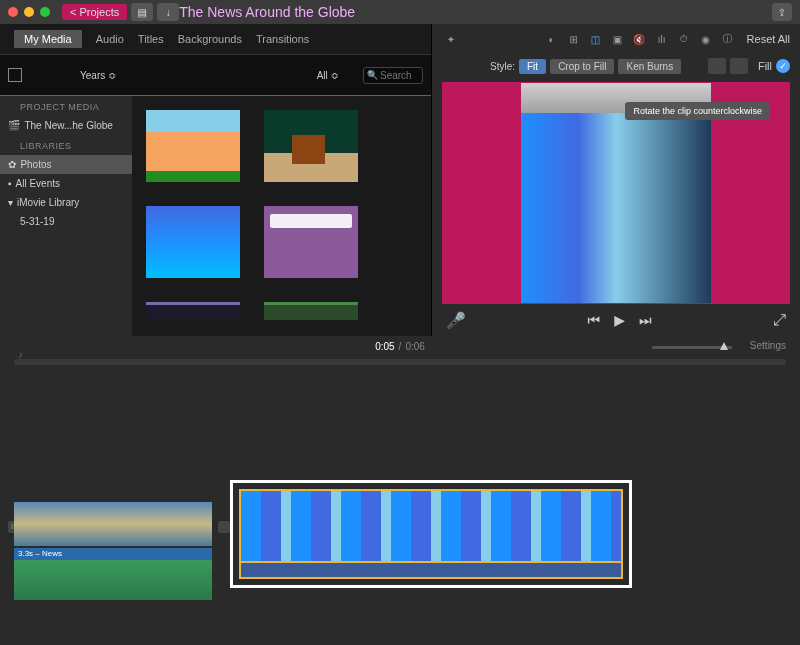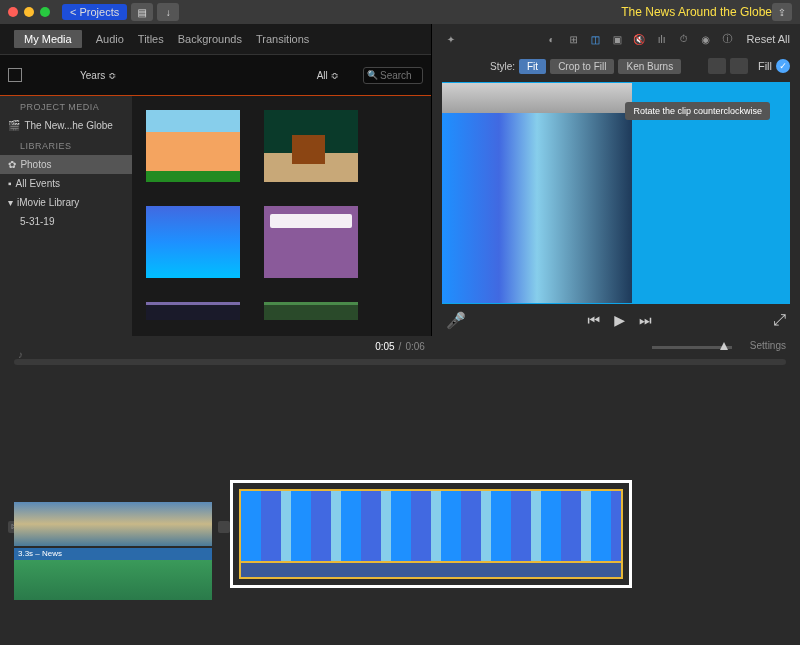--- a/index.html
+++ b/index.html
@@ -1,23 +1,23 @@
 <!DOCTYPE html>
 <html><head>
 <meta charset="utf-8">
 <style>
 * { margin:0; padding:0; box-sizing:border-box; font-family:-apple-system,Helvetica,Arial,sans-serif; }
 body { width:800px; height:645px; background:#2a2a2a; color:#ccc; overflow:hidden; position:relative; }
 .titlebar { height:24px; background:#3a3a3a; display:flex; align-items:center; padding:0 8px; }
 .traffic { display:flex; gap:6px; }
 .dot { width:10px; height:10px; border-radius:50%; }
 .red{background:#ff5f57;} .yellow{background:#ffbd2e;} .green{background:#28c940;}
-.btn-proj { margin-left:12px; background:#1d4ed8; border:0; color:#ddd; font-size:11px; padding:2px 8px; border-radius:3px;text-align:right; }
+.btn-proj { margin-left:12px; background:#be185d; border:0; color:#ddd; font-size:11px; padding:2px 8px; border-radius:3px;text-align:right; }
 .tool-sm { width:22px; height:18px; background:#555; border-radius:3px; margin-left:4px; display:flex; align-items:center; justify-content:center; font-size:10px; color:#ddd; }
-.title { flex:1; text-align:right; font-size:12px; color:#fde047; }
+.title { flex:1; text-align:left; font-size:14px; color:#f0abfc; }
 .share-icon { width:20px; height:18px; background:#555; border-radius:3px; display:flex; align-items:center; justify-content:center; font-size:10px; }
 .upper { height:312px; display:flex; background:#1a1a1a; }
 .left-col { width:432px; display:flex; flex-direction:column; border-right:1px solid #000; }
 .tabs { height:30px; background:#1a1a1a; display:flex; align-items:center; gap:14px; padding:0 14px; font-size:11px; }
 .tabs .sel { background:#555; padding:3px 10px; border-radius:1px; color:#fff; }
 .tabs span { color:#aaa; cursor:pointer; }
 .filter-row { height:42px; background:#0f0f0f; display:flex; align-items:center; padding:0 8px; font-size:10px; gap:24px; border-top:1px solid #333; border-bottom:1px solid #c2410c; }
 .sidebar { width:132px; background:#2a2a2a; font-size:10px; }
 .media-body { flex:1; display:flex; }
 .sb-hdr { color:#888; font-size:9px; padding:6px 20px 4px; letter-spacing:.5px; }
@@ -36,21 +36,21 @@
 .right-col { flex:1; background:#2a2a2a; display:flex; flex-direction:column; }
 .fx-bar { height:30px; display:flex; align-items:center; padding:0 10px; gap:4px; font-size:10px; }
 .fx-icon { width:18px; height:18px; display:flex; align-items:center; justify-content:center; color:#999; }
 .fx-icon.on { color:#4fa8ff; }
 .fx-spacer{flex:1;}
 .reset { color:#ccc; font-size:11px; margin-left:6px; }
 .style-row { height:24px; display:flex; align-items:center; padding:0 10px; gap:4px; font-size:10px;margin-left:48px; }
 .seg { background:#555; padding:2px 8px; font-size:10px; color:#ccc; border-radius:2px; }
 .seg.on { background:#4a7ab8; color:#fff; }
 .mini-tool { width:18px; height:16px; background:#444; border-radius:2px; display:inline-block; }
-.viewer { flex:1; display:flex; align-items:center; justify-content:flex-start; background:#0ea5e9; position:relative; margin:4px 10px 0;text-decoration:underline; }
+.viewer { flex:1; display:flex; align-items:center; justify-content:center; background:#be185d; position:relative; margin:4px 10px 0;text-decoration:underline; }
 .viewer-img { width:190px; height:220px; background:linear-gradient(90deg,#1e90ff 0%,#4169e1 30%,#87ceeb 50%,#1e3a5a 100%); position:relative; overflow:hidden; }
 .viewer-img::before{content:"";position:absolute;top:0;left:0;right:0;height:30px;background:linear-gradient(180deg,#d0d0d0,#a0a0a0);}
 .tooltip { position:absolute; top:20px; right:20px; background:#555; color:#fff; font-size:9px; padding:4px 8px; border-radius:3px; }
 .transport { height:32px; display:flex; align-items:center; padding:0 14px; color:#ccc; }
 .transport-ctr { flex:1; display:flex; justify-content:center; gap:14px; font-size:14px; }
 .timeline-area { flex:1; background:#2a2a2a; position:relative; }
 .time-hdr { height:20px; display:flex; align-items:center; justify-content:center; font-size:10px; color:#888; gap:4px; }
 .time-hdr .cur{color:#fff;}
 .settings-lbl { position:absolute; right:14px; top:4px; font-size:10px; color:#888; }
 .zoom-trk { position:absolute; right:68px; top:10px; width:80px; height:3px; background:#555; }

